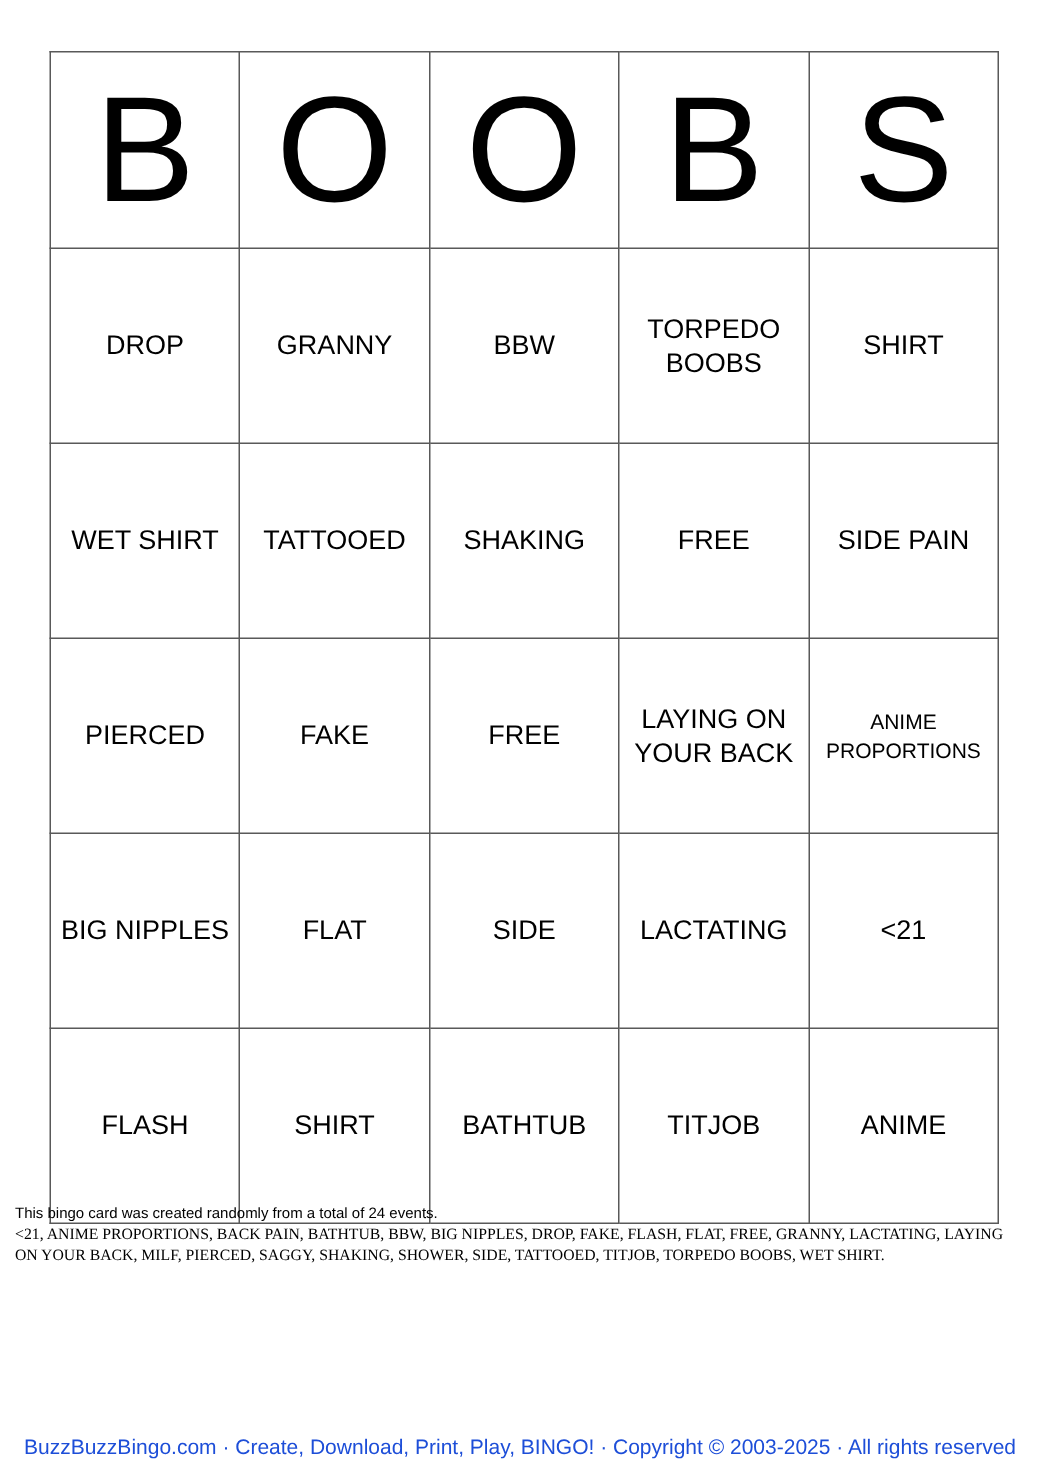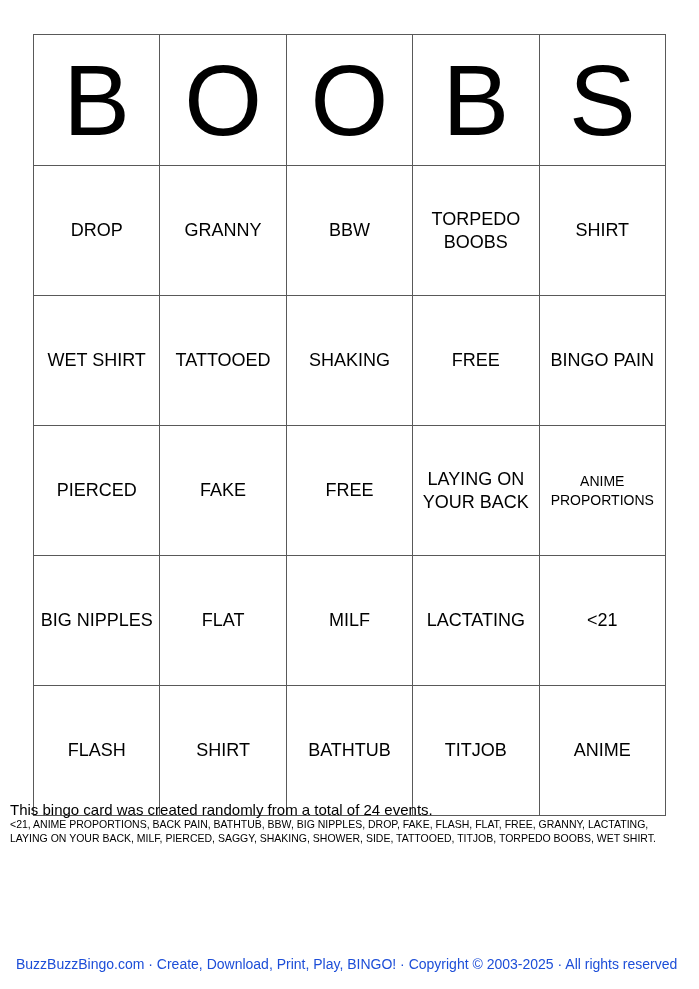--- a/index.html
+++ b/index.html
@@ -48,32 +48,33 @@
   table.bingo-card td.small {
     font-size: 14px;
     line-height: 1.3;
     text-align: center;
   }
   .footer-info {
     position: absolute;
     left: 10px;
     top: 803px;
     width: 678px;
-    font-size: 15px;
+    font-size: 10px;
     line-height: 14px;
     color: #000000;
   }
   .footer-events {
     position: absolute;
     left: 10px;
     top: 817px;
     width: 672px;
     font-size: 10.5px;
     line-height: 14px;
     color: #000000;
+    font-family: Liberation Serif, serif;
   }
   .footer-copyright {
     position: absolute;
     left: 16px;
     top: 955px;
     width: 699px;
     font-size: 14px;
     line-height: 18px;
     color: #1d4ed8;
   }
@@ -97,33 +98,33 @@
         <td>GRANNY</td>
         <td>BBW</td>
         <td>TORPEDO BOOBS</td>
         <td>SHIRT</td>
       </tr>
       <tr>
         <td>WET SHIRT</td>
         <td>TATTOOED</td>
         <td>SHAKING</td>
         <td>FREE</td>
-        <td>BINGO PAIN</td>
+        <td>SIDE PAIN</td>
       </tr>
       <tr>
         <td>PIERCED</td>
         <td>FAKE</td>
         <td>FREE</td>
         <td>LAYING ON YOUR BACK</td>
         <td class="small">ANIME PROPORTIONS</td>
       </tr>
       <tr>
         <td>BIG NIPPLES</td>
         <td>FLAT</td>
-        <td>MILF</td>
+        <td>SIDE</td>
         <td>LACTATING</td>
         <td>&lt;21</td>
       </tr>
       <tr>
         <td>FLASH</td>
         <td>SHIRT</td>
         <td>BATHTUB</td>
         <td>TITJOB</td>
         <td>ANIME</td>
       </tr>

